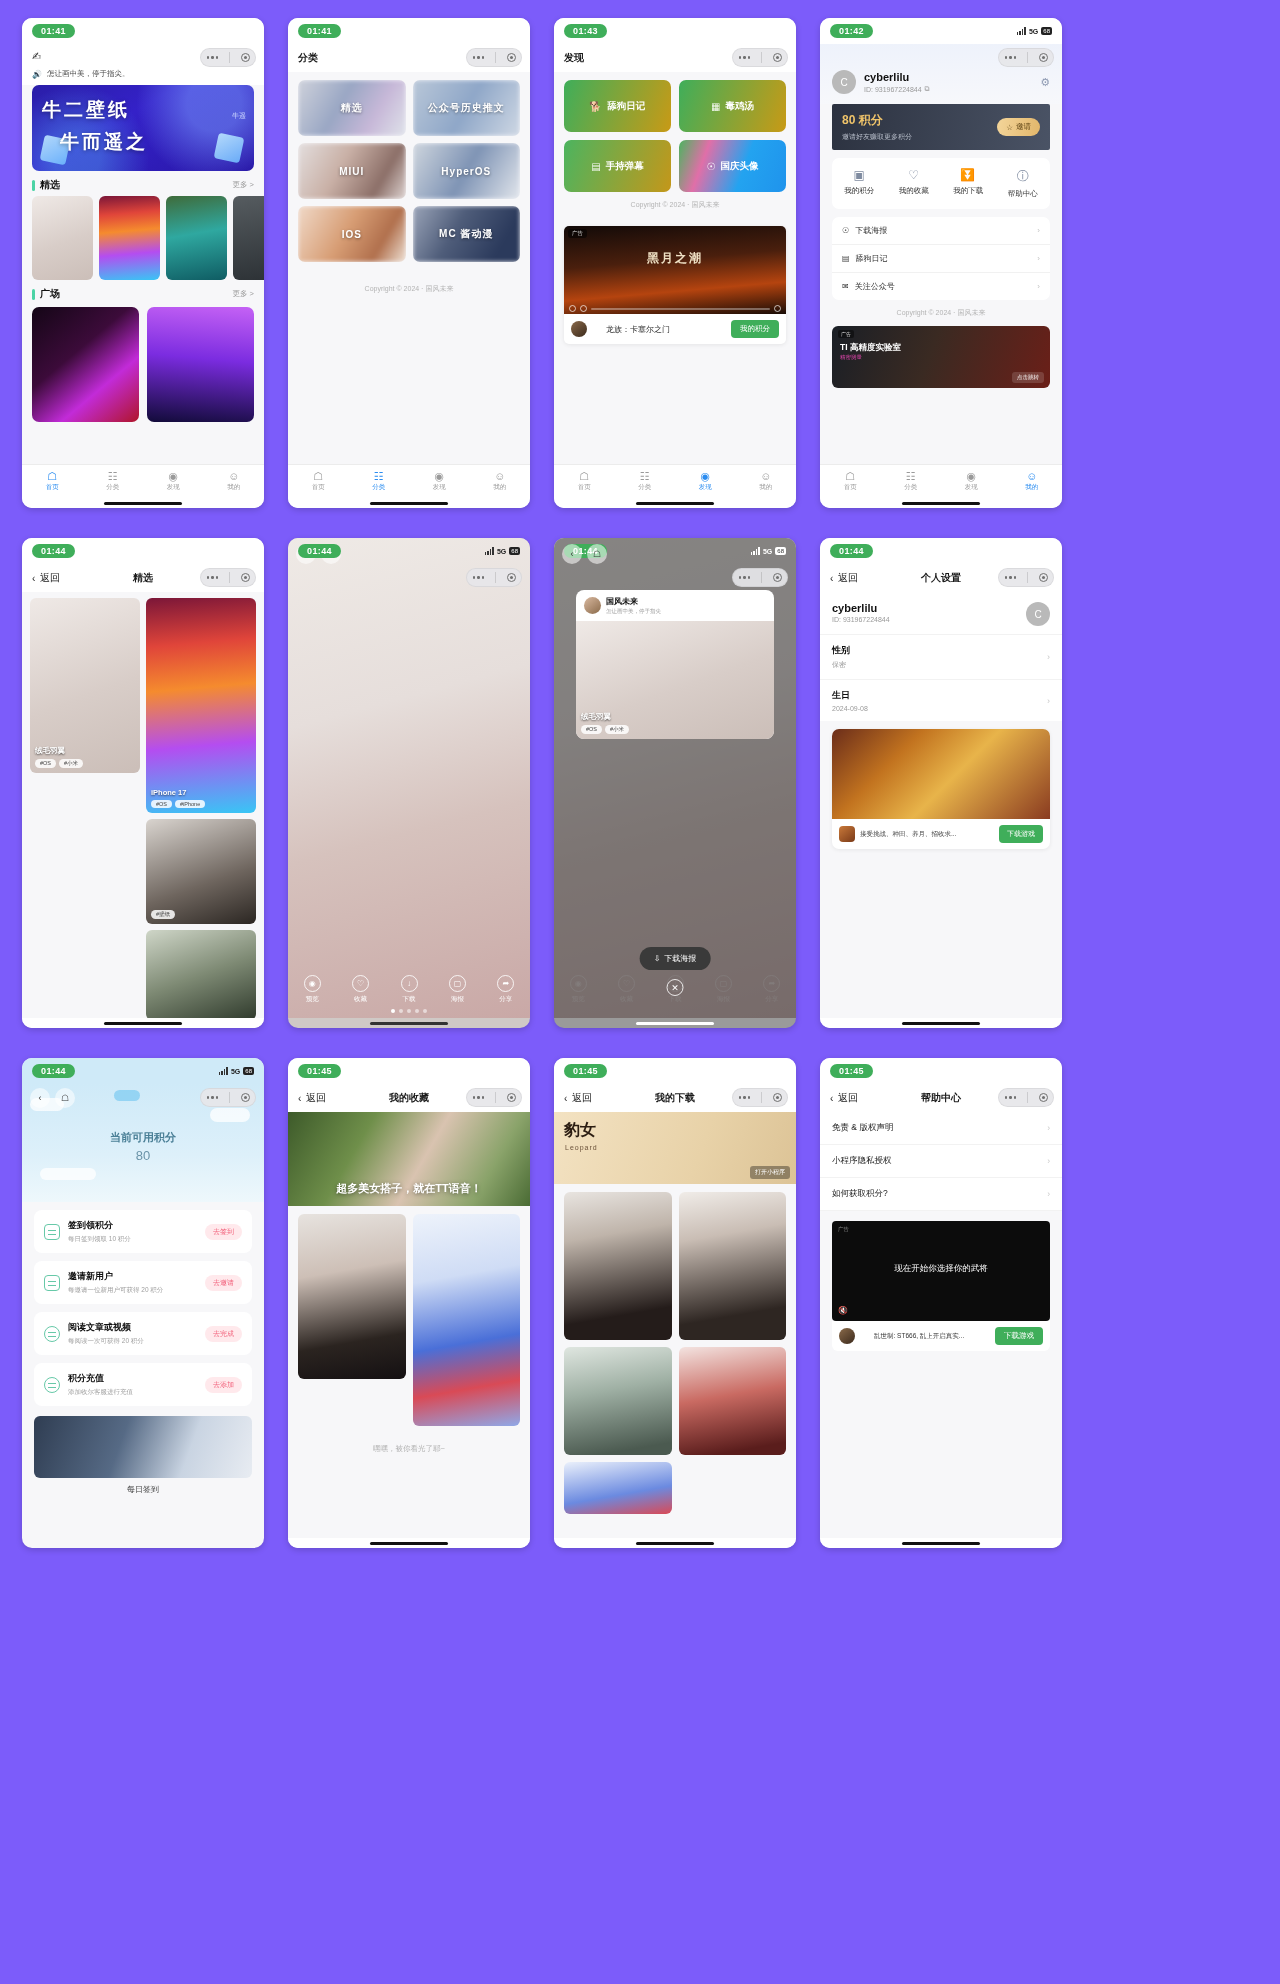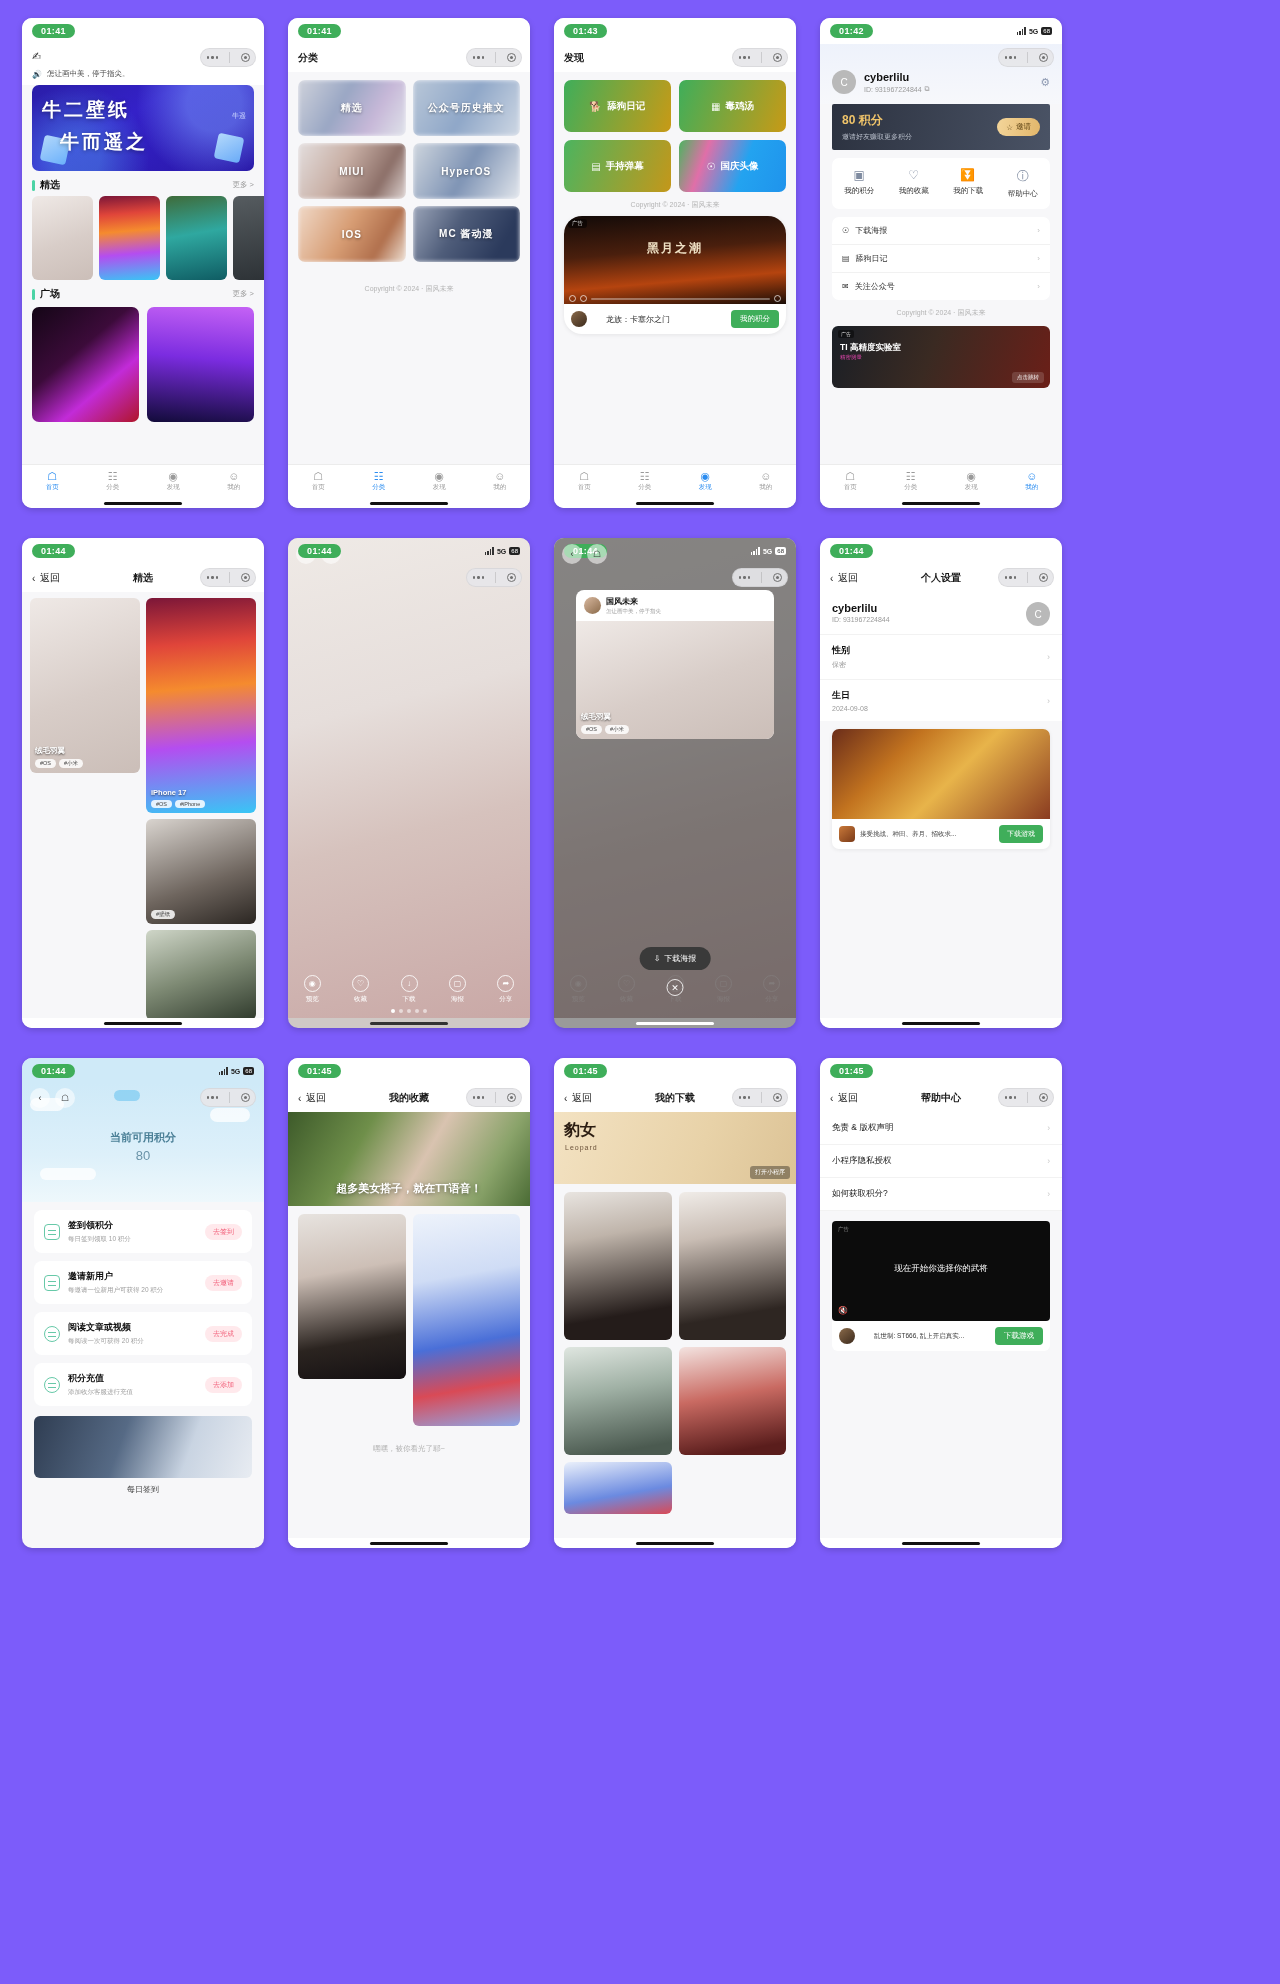--- a/index.html
+++ b/index.html
@@ -127,21 +127,21 @@
   .copy{text-align:center;font-size:7px;color:#b4b4b4;padding:14px 0 0;}
 
   
   .disc-grid{display:grid;grid-template-columns:1fr 1fr;gap:8px;padding:8px 10px 4px;}
   .disc{height:52px;border-radius:7px;display:flex;align-items:center;justify-content:center;gap:5px;color:#fff;font-size:9.5px;font-weight:bold;}
   .disc .ic{font-size:10px;opacity:.95;}
   .d1{background:linear-gradient(110deg,#3fae5a,#c89a16);}
   .d2{background:linear-gradient(110deg,#3fae5a,#c89a16);}
   .d3{background:linear-gradient(110deg,#4cb45f,#c4971a);}
   .d4{background:linear-gradient(110deg,#4cb45f 0%,#e06fa8 25%,#23a3f0 60%,#1f93ec 100%);}
-  .ad-card{margin:6px 10px 0;border-radius:18px;overflow:hidden;background:#fff;box-shadow:0 1px 4px rgba(0,0,0,.08);}
+  .ad-card{margin:16px 10px 0;border-radius:5px;overflow:hidden;background:#fff;box-shadow:0 1px 4px rgba(0,0,0,.08);}
   .ad-media{height:88px;position:relative;background:linear-gradient(175deg,#120a08 0%,#4a1f0d 40%,#b5440f 70%,#1a0c06 100%);}
   .ad-tag{position:absolute;left:4px;top:3px;background:rgba(0,0,0,.5);color:#ddd;font-size:5.5px;padding:1px 4px;border-radius:3px;}
   .ad-title{position:absolute;left:50%;top:24px;transform:translateX(-50%);color:#efe0c4;font-size:12px;font-weight:bold;letter-spacing:2px;font-family:"DejaVu Serif",serif;}
   .ad-ctrl{position:absolute;left:0;right:0;bottom:2px;display:flex;align-items:center;gap:4px;padding:0 5px;}
   .ad-ctrl .dot{width:7px;height:7px;border-radius:50%;border:1px solid rgba(255,255,255,.7);}
   .ad-ctrl .bar{flex:1;height:2px;background:rgba(255,255,255,.35);border-radius:2px;}
   .ad-foot{display:flex;align-items:center;gap:19px;padding:6px 7px;}
   .ad-avatar{width:16px;height:16px;border-radius:50%;background:linear-gradient(140deg,#8a6a4a,#3b2a1c);flex:0 0 auto;}
   .ad-name{font-size:8px;color:#333;}
   .ad-btn{margin-left:auto;background:#3fae5a;color:#fff;font-size:7.5px;border-radius:4px;padding:4px 9px;}

